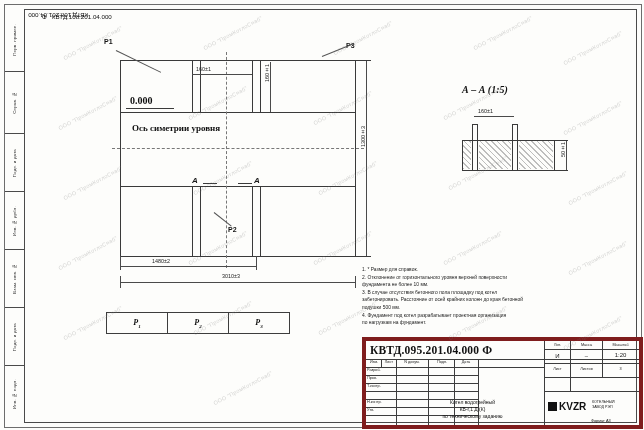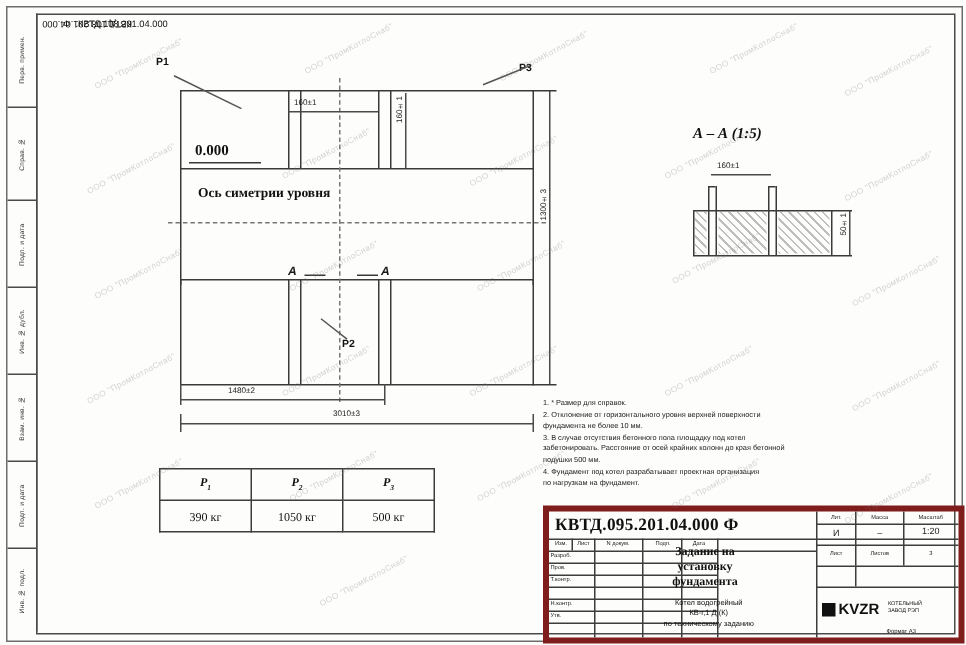--- a/index.html
+++ b/index.html
@@ -283,25 +283,20 @@
     <div>4.  Фундамент под котел разрабатывает проектная организация</div>
     <div>по нагрузкам на фундамент.</div>
   </div>
 
   <table class="wtable">
     <tbody>
         <tr>
       <td class="hd"><span>Р</span><sub>1</sub></td>
       <td class="hd"><span>Р</span><sub>2</sub></td>
       <td class="hd"><span>Р</span><sub>3</sub></td>
-    </tr>
-    <tr>
-      <td>390 кг</td>
-      <td>1050 кг</td>
-      <td>500 кг</td>
     </tr>
   </tbody>
     </table>
 
   <div class="stamp">
 
     <div class="code">КВТД.095.201.04.000   Ф</div>
     <div class="ln h" style="left:0;top:18px;width:273px;"></div>
 
     <div class="ln v" style="left:30px;top:18px;height:66px;"></div>
@@ -326,23 +321,20 @@
     <div class="ln h" style="left:0;top:58px;width:112px;"></div>
     <div class="ln h" style="left:0;top:66px;width:112px;"></div>
     <div class="ln h" style="left:0;top:74px;width:112px;"></div>
 
     <div class="grid-cell" style="left:1px;top:27px;width:28px;text-align:left;">Разроб.</div>
     <div class="grid-cell" style="left:1px;top:35px;width:28px;text-align:left;">Пров.</div>
     <div class="grid-cell" style="left:1px;top:43px;width:28px;text-align:left;">Т.контр.</div>
     <div class="grid-cell" style="left:1px;top:59px;width:28px;text-align:left;">Н.контр.</div>
     <div class="grid-cell" style="left:1px;top:67px;width:28px;text-align:left;">Утв.</div>
 
-    <div class="stamp-title"><span style="white-space:pre-line;">Задание на
-установку
-фундамента</span></div>
     <div class="stamp-sub"><span style="white-space:pre-line;">Котел водогрейный
 КВ-г,1 Д (К)
 по техническому заданию</span></div>
 
     <div class="ln h" style="left:178px;top:8px;width:95px;"></div>
     <div class="ln h" style="left:178px;top:22px;width:95px;"></div>
     <div class="ln h" style="left:178px;top:36px;width:95px;"></div>
     <div class="ln h" style="left:178px;top:50px;width:95px;"></div>
     <div class="ln v" style="left:204px;top:0px;height:36px;"></div>
     <div class="ln v" style="left:236px;top:0px;height:36px;"></div>

